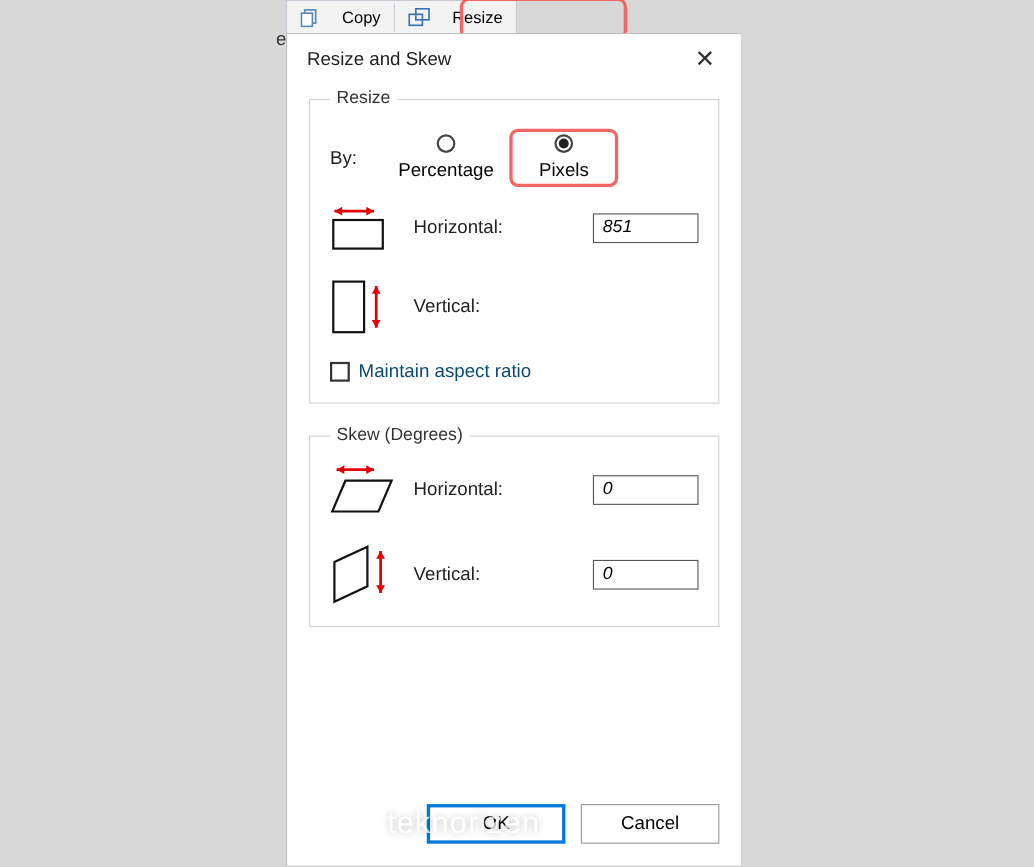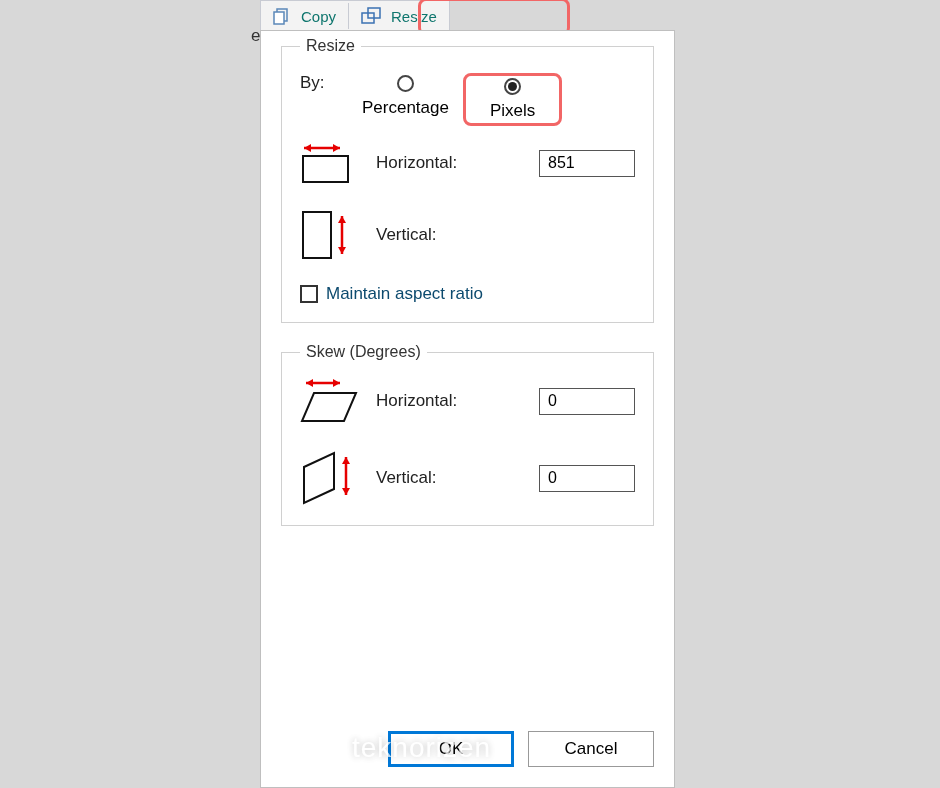--- a/index.html
+++ b/index.html
@@ -19,23 +19,23 @@
       display: flex;
       align-items: center;
       background: #f3f3f3;
       border: 1px solid #c8cbd3;
       font-size: 15px;
       z-index: 1;
     }
     .toolbar-item {
       display: flex;
       align-items: center;
-      gap: 8px;
+      gap: 18px;
       padding: 4px 12px;
-      color: #0f766e;
+      color: #000000;
       border-right: 1px solid #c8cbd3;
     }
     .toolbar-item:last-child { border-right: none; }
     .toolbar-highlight {
       position: absolute;
       top: -2px;
       left: 418px;
       width: 152px;
       height: 38px;
       border: 3px solid #f26666;
@@ -85,21 +85,21 @@
     }
     fieldset legend {
       font-size: 16px;
       color: #333;
       padding: 0 6px;
       background: #fff;
     }
 
     .row {
       display: flex;
-      align-items: flex-start;
+      align-items: center;
       margin-bottom: 18px;
     }
     .by-row {
       gap: 10px;
       margin-bottom: 14px;
       padding-top: 4px;
     }
     .by-label { width: 48px; font-size: 17px; color: #222; }
     .radio {
       display: flex;
@@ -137,20 +137,21 @@
     .field-row:last-child { margin-bottom: 0; }
     .icon-cell { width: 64px; display:flex; justify-content: flex-start; align-items: center; }
     .label-cell { flex: 1; font-size: 17px; color: #222; }
     .input-cell input {
       width: 96px;
       height: 27px;
       border: 1px solid #555;
       font-size: 16px;
       padding: 2px 8px;
       outline: none;
+      font-style: italic;
     }
     .input-cell input.focused {
       border: 2px solid #0078d7;
     }
 
     .chk-row {
       display: flex;
       align-items: center;
       gap: 8px;
       margin-top: 10px;
@@ -229,20 +230,25 @@
         <rect x="1" y="6" width="12" height="10" fill="none" stroke="#3b72b3" stroke-width="1.5"></rect>
         <rect x="7" y="1" width="12" height="10" fill="none" stroke="#3b72b3" stroke-width="1.5"></rect>
       </svg>
     </span>
     <span>Resize</span>
   </div>
 </div>
 <div class="toolbar-highlight"></div>
 
 <div class="dialog">
+  <div class="titlebar">
+    <span>Resize and Skew</span>
+    <span class="spacer"></span>
+    <span class="close-x">✕</span>
+  </div>
 
   <div class="body">
 
     <fieldset>
       <legend>Resize</legend>
 
       <div class="row by-row">
         <span class="by-label">By:</span>
         <label class="radio">
           <span class="radio-circle"></span>

